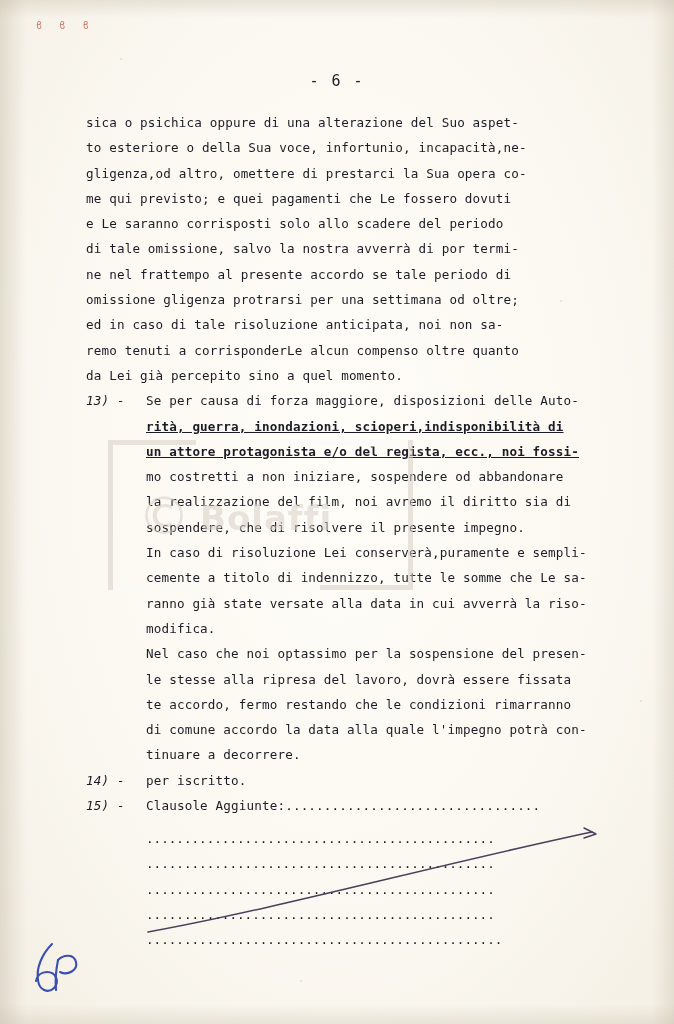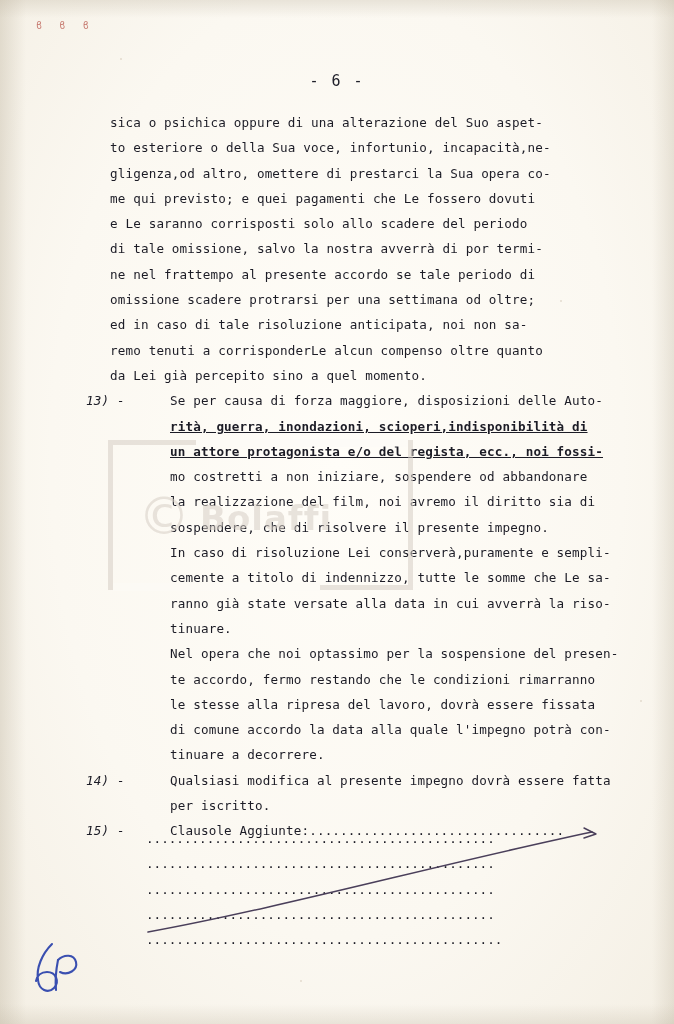--- a/index.html
+++ b/index.html
@@ -92,21 +92,20 @@
   }
   .para {
     position: relative;
     margin: 0 0 0 0;
   }
   .para + .para { margin-top: 0; }
 
   .line {
     white-space: pre;
     display: block;
-    margin-left: 24px;
   }
   .line.bold { font-weight: bold; text-decoration: underline; }
 
   
   .clause {
     position: relative;
     padding-left: 60px;
   }
   .clause .marker {
     position: absolute;
@@ -227,48 +226,47 @@
   <div class="body-block">
 
     <div class="para">
       <span class="line">sica o psichica oppure di una alterazione del Suo aspet-</span>
       <span class="line">to esteriore o della Sua voce, infortunio, incapacità,ne-</span>
       <span class="line">gligenza,od altro, omettere di prestarci la Sua opera co-</span>
       <span class="line">me qui previsto; e quei pagamenti che Le fossero dovuti</span>
       <span class="line">e Le saranno corrisposti solo allo scadere del periodo</span>
       <span class="line">di tale omissione, salvo la nostra avverrà di por termi-</span>
       <span class="line">ne nel frattempo al presente accordo se tale periodo di</span>
-      <span class="line">omissione scadere protrarsi per una settimana od oltre;</span>
+      <span class="line">omissione gligenza protrarsi per una settimana od oltre;</span>
       <span class="line">ed in caso di tale risoluzione anticipata, noi non sa-</span>
       <span class="line">remo tenuti a corrisponderLe alcun compenso oltre quanto</span>
       <span class="line">da Lei già percepito sino a quel momento.</span>
     </div>
 
     <div class="para clause">
       <span class="marker">13) -</span>
       <span class="line">Se per causa di forza maggiore, disposizioni delle Auto-</span>
       <span class="line bold">rità, guerra, inondazioni, scioperi,indisponibilità di</span>
       <span class="line bold">un attore protagonista e/o del regista, ecc., noi fossi-</span>
       <span class="line">mo costretti a non iniziare, sospendere od abbandonare</span>
       <span class="line">la realizzazione del film, noi avremo il diritto sia di</span>
       <span class="line">sospendere, che di risolvere il presente impegno.</span>
       <span class="line">In caso di risoluzione Lei conserverà,puramente e sempli-</span>
       <span class="line">cemente a titolo di indennizzo, tutte le somme che Le sa-</span>
       <span class="line">ranno già state versate alla data in cui avverrà la riso-</span>
-      <span class="line">tinuare.</span>
-      <span class="line">Nel opera che noi optassimo per la sospensione del presen-</span>
+      <span class="line">modifica.</span>
+      <span class="line">Nel caso che noi optassimo per la sospensione del presen-</span>
+      <span class="line">le stesse alla ripresa del lavoro, dovrà essere fissata</span>
       <span class="line">te accordo, fermo restando che le condizioni rimarranno</span>
-      <span class="line">le stesse alla ripresa del lavoro, dovrà essere fissata</span>
       <span class="line">di comune accordo la data alla quale l'impegno potrà con-</span>
       <span class="line">tinuare a decorrere.</span>
     </div>
 
     <div class="para clause">
       <span class="marker">14) -</span>
-      <span class="line">Qualsiasi modifica al presente impegno dovrà essere fatta</span>
       <span class="line">per iscritto.</span>
     </div>
 
     <div class="para clause">
       <span class="marker">15) -</span>
       <span class="line">Clausole Aggiunte:.................................</span>
     </div>
 
   </div>
 

